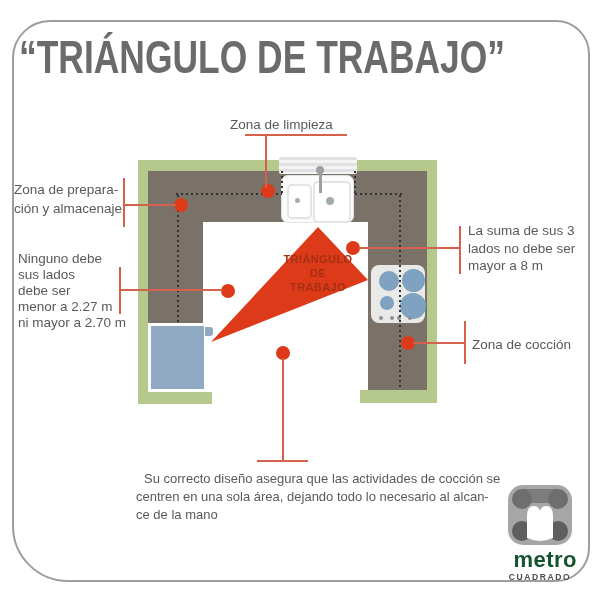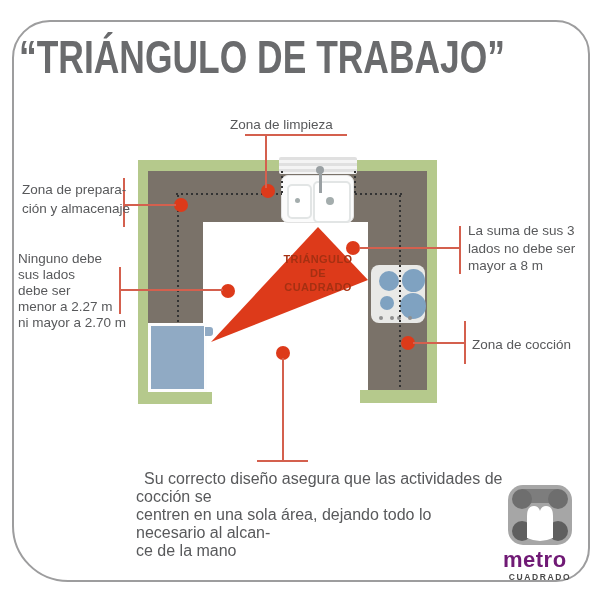--- a/index.html
+++ b/index.html
@@ -73,28 +73,28 @@
   
   .rline{position:absolute;background:var(--callout-line-red,#d4604e);}
   
   .lbl{
     position:absolute;color:var(--label-gray,#58595b);font-size:13.5px;
     line-height:17px;white-space:pre-line;
   }
   .lbl.center{text-align:left;}
   .footer{
     position:absolute;left:136px;top:470px;width:368px;
-    color:var(--label-gray,#58595b);font-size:16px;line-height:18px;
+    color:var(--label-gray,#58595b);font-size:13px;line-height:18px;
     white-space:pre-line;text-indent:8px;
   }
   
   .logo-icon{position:absolute;left:505px;top:484px;width:70px;height:66px;}
   .logo-name{
-    position:absolute;left:503px;top:548px;width:74px;text-align:left;
-    font-size:22px;font-weight:bold;color:#701a75;letter-spacing:0.5px;line-height:24px;
+    position:absolute;left:503px;top:548px;width:74px;text-align:right;
+    font-size:22px;font-weight:bold;color:#14532d;letter-spacing:0.5px;line-height:24px;
   }
   .logo-sub{
     position:absolute;left:503px;top:572px;width:74px;text-align:center;
     font-size:8.5px;font-weight:bold;color:#4b4b4b;letter-spacing:1.6px;
   }
 </style>
 </head>
 <body>
 
 <div class="card"></div>
@@ -142,21 +142,21 @@
   <div class="dot-v" style="left:177px;top:195px;height:127px;"></div>
   <div class="dot-v" style="left:399px;top:195px;height:193px;"></div>
   <div class="dot-v" style="left:281px;top:171px;height:22px;"></div>
   <div class="dot-v" style="left:354px;top:171px;height:22px;"></div>
 
   <svg class="tri-svg" viewBox="0 0 600 600">
     <polygon points="318,227 368,280 211,342" fill="#dd3a1a"></polygon>
   </svg>
   <div class="tri-label">TRIÁNGULO
 DE
-CUADRADO</div>
+TRABAJO</div>
 
   <div class="zdot" style="left:261px;top:184px;"></div>
   <div class="zdot" style="left:174px;top:198px;"></div>
   <div class="zdot" style="left:221px;top:284px;"></div>
   <div class="zdot" style="left:346px;top:241px;"></div>
   <div class="zdot" style="left:401px;top:336px;"></div>
   <div class="zdot" style="left:276px;top:346px;"></div>
 </div>
 
 <div class="rline" style="left:245px;top:134px;width:102px;height:2px;"></div>
@@ -166,21 +166,21 @@
 <div class="rline" style="left:119px;top:267px;width:2px;height:47px;"></div>
 <div class="rline" style="left:121px;top:289px;width:102px;height:2px;"></div>
 <div class="rline" style="left:359px;top:247px;width:101px;height:2px;"></div>
 <div class="rline" style="left:459px;top:226px;width:2px;height:48px;"></div>
 <div class="rline" style="left:413px;top:342px;width:52px;height:2px;"></div>
 <div class="rline" style="left:464px;top:321px;width:2px;height:43px;"></div>
 <div class="rline" style="left:282px;top:358px;width:2px;height:103px;"></div>
 <div class="rline" style="left:257px;top:460px;width:51px;height:2px;"></div>
 
 <div class="lbl center" style="left:230px;top:116px;width:132px;">Zona de limpieza</div>
-<div class="lbl" style="left:14px;top:181px;width:120px;line-height:18.5px;padding-left:8px;">Zona de prepara-
+<div class="lbl" style="left:14px;top:181px;width:120px;line-height:18.5px;">Zona de prepara-
 ción y almacenaje</div>
 <div class="lbl" style="left:18px;top:251px;width:132px;line-height:16px;">Ninguno debe
 sus lados
 debe ser
 menor a 2.27 m
 ni mayor a 2.70 m</div>
 <div class="lbl" style="left:468px;top:222px;width:122px;line-height:17.5px;">La suma de sus 3
 lados no debe ser
 mayor a 8 m</div>
 <div class="lbl" style="left:472px;top:336px;width:120px;">Zona de cocción</div>

